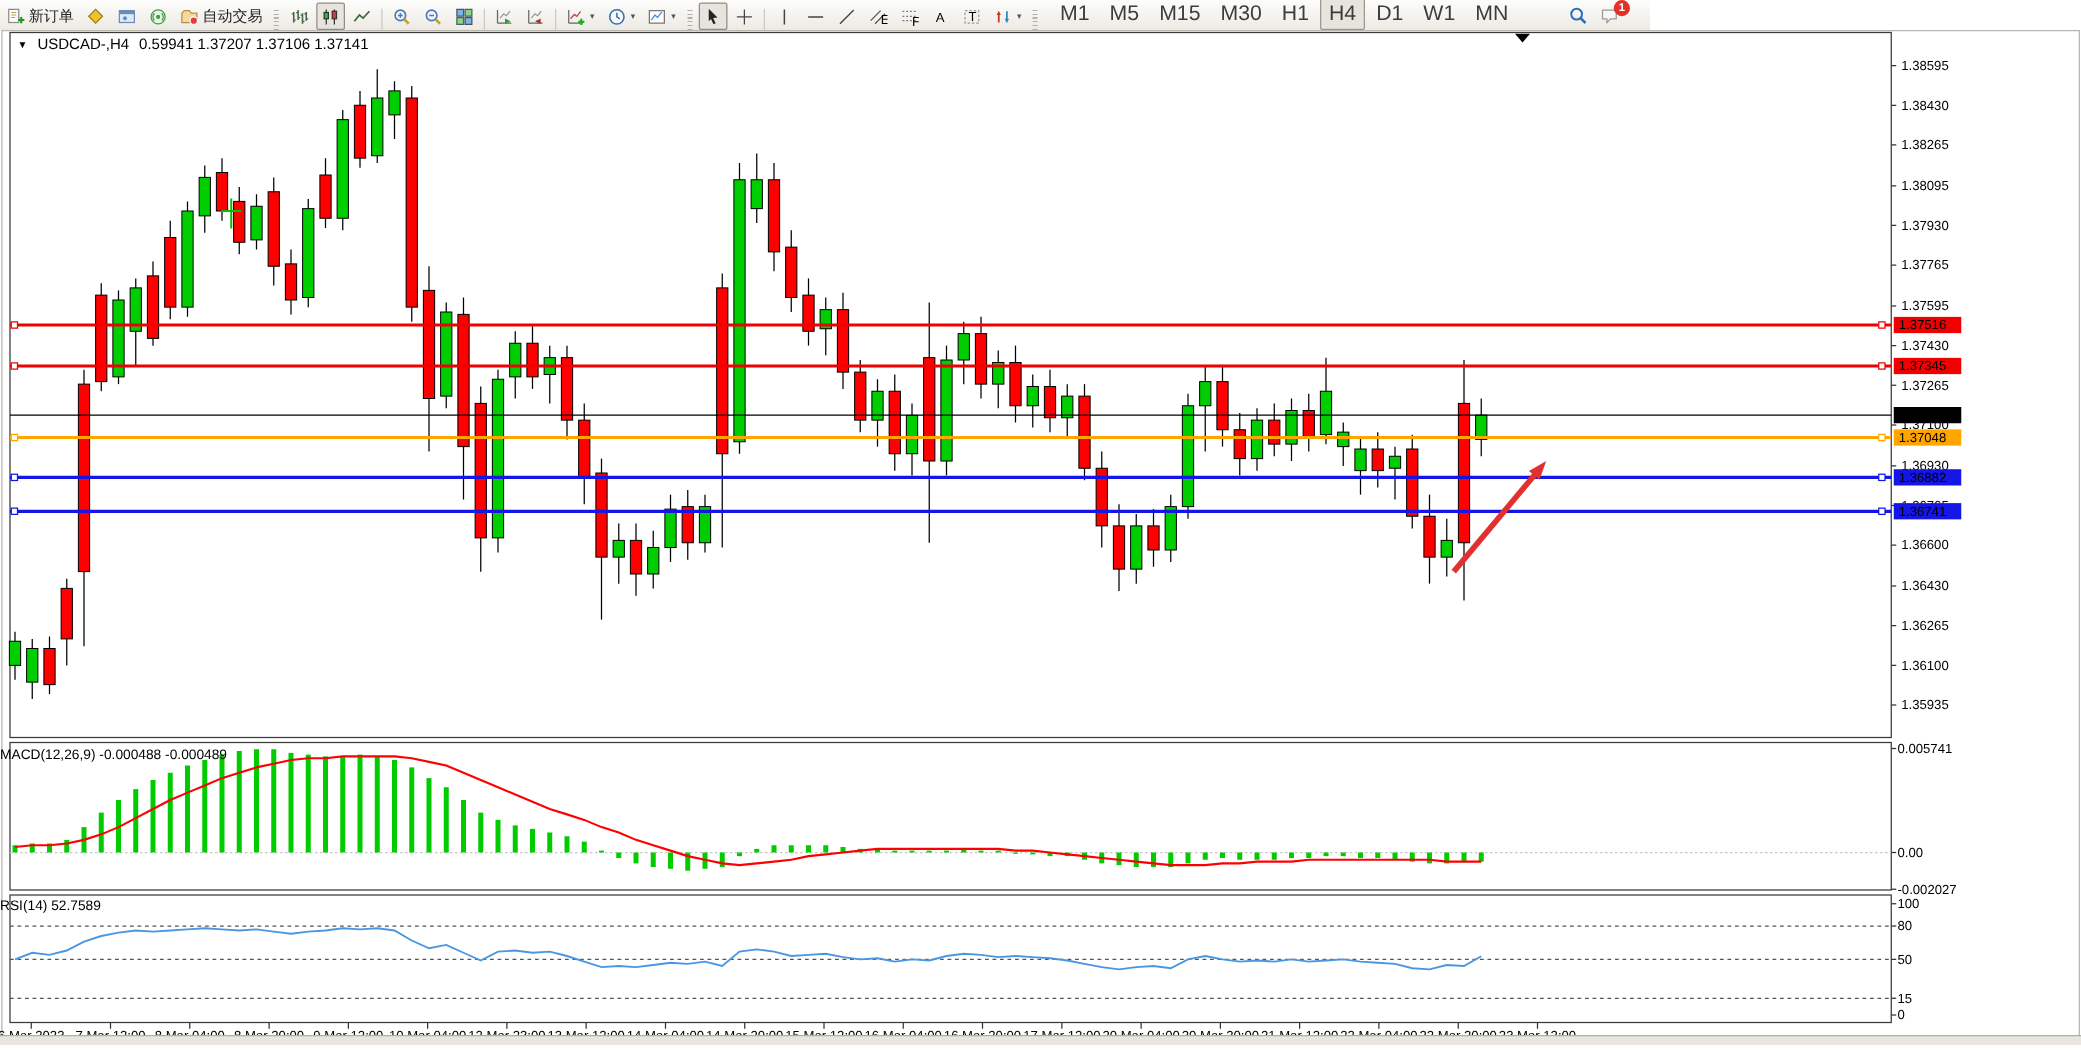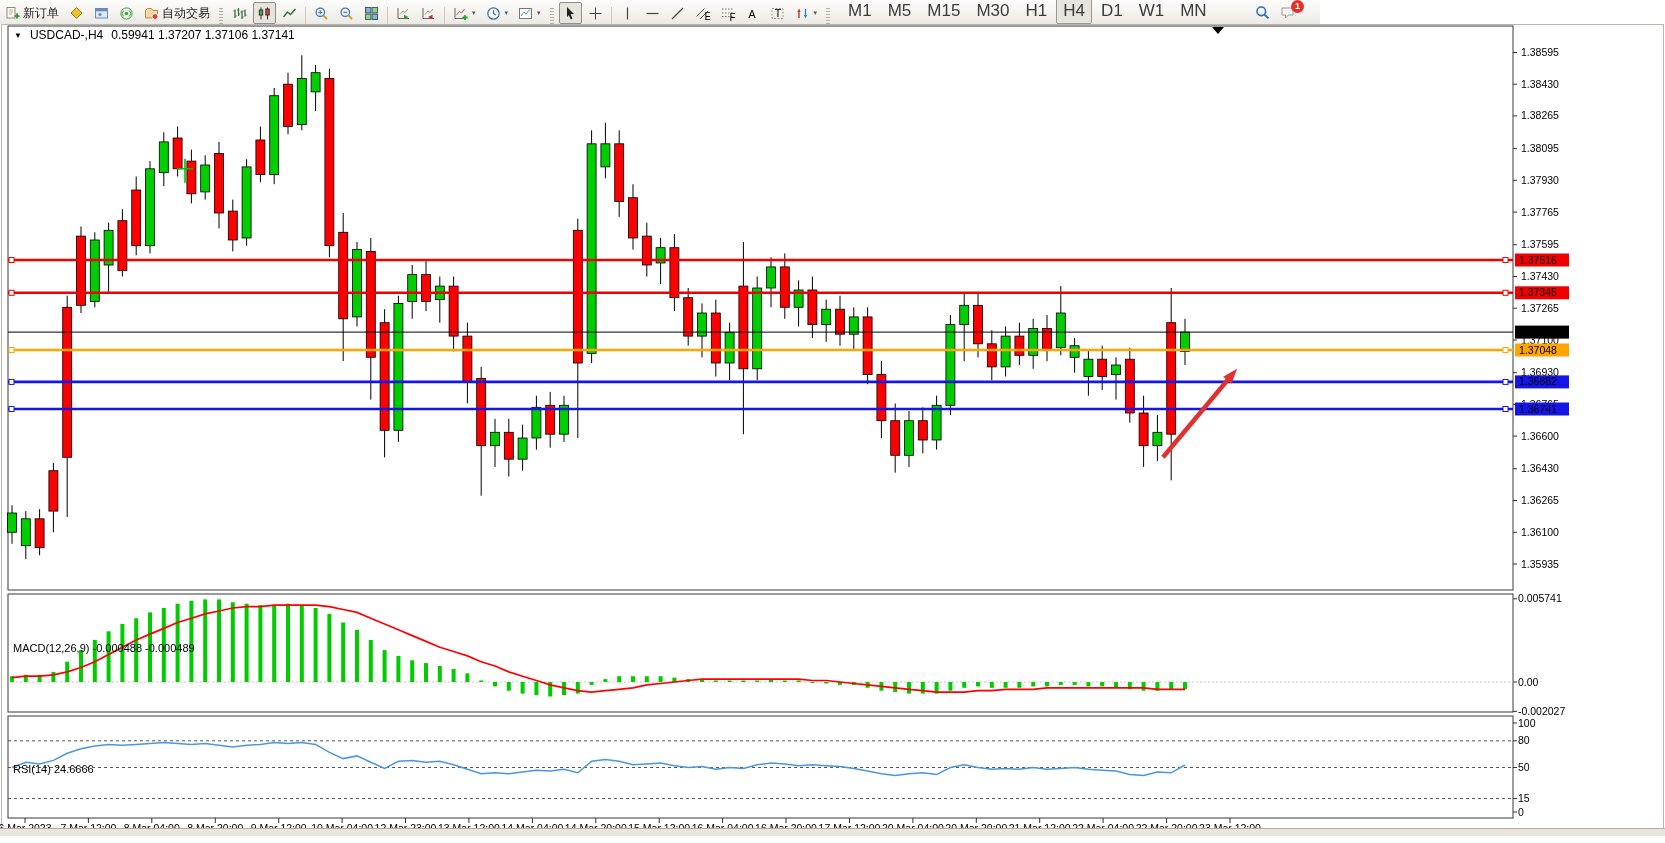--- a/index.html
+++ b/index.html
@@ -18,21 +18,21 @@
   .sep{width:1px;height:17px;background:#cdcac3;margin:0 3px;}
   .tfbtn{font-size:17px;color:#3c3c3c;padding:2px 6px;margin:0 1px;border:1px solid transparent;border-radius:2px;}
   .tfbtn.active{border:1px solid #9a988f;background:#e7e4dd;}
   #toolbar-right{position:absolute;right:4px;top:0;height:24px;display:flex;align-items:center;}
   .badge{position:relative;top:-6px;left:-7px;background:#e03226;color:#fff;border-radius:8px;
     min-width:13px;height:13px;font-size:9px;line-height:13px;text-align:center;font-weight:bold;}
   
   #chartwrap{position:absolute;left:0;top:24px;width:1665px;height:812px;background:#fff;}
   #title-row{position:absolute;left:14px;top:4px;font-size:12px;color:#000;display:flex;gap:8px;align-items:center;}
   #title-row .tri{font-size:8px;color:#000;}
-  .indlabel{position:absolute;left:13px;font-size:11px;color:#000;margin-top:44px;}
+  .indlabel{position:absolute;left:0;font-size:11px;color:#000;}
   #statusbar{position:absolute;left:0;bottom:0;width:1665px;height:7px;background:#e9e6e1;border-top:1px solid #b0ada6;}
   svg text{font-family:"Liberation Sans",sans-serif;font-size:10.5px;fill:#000;}
 </style>
 </head>
 <body>
 
 <div id="toolbar">
     <span class="tbtn">
       <svg width="15" height="15" viewBox="0 0 15 15">
         <rect x="2" y="1.5" width="8" height="10.5" fill="#fffef4" stroke="#8a8a8a"></rect>
@@ -626,15 +626,15 @@
       <line x1="1039.7" y1="794" x2="1039.7" y2="799" stroke="#333"></line>
       <text x="1039.7" y="808" text-anchor="middle">21 Mar 12:00</text>
       <line x1="1103.1" y1="794" x2="1103.1" y2="799" stroke="#333"></line>
       <text x="1103.1" y="808" text-anchor="middle">22 Mar 04:00</text>
       <line x1="1166.6" y1="794" x2="1166.6" y2="799" stroke="#333"></line>
       <text x="1166.6" y="808" text-anchor="middle">22 Mar 20:00</text>
       <line x1="1230" y1="794" x2="1230" y2="799" stroke="#333"></line>
       <text x="1230" y="808" text-anchor="middle">23 Mar 12:00</text>
     </svg>
   <div class="indlabel" id="macd-label" style="top:574px">MACD(12,26,9) -0.000488 -0.000489</div>
-  <div class="indlabel" id="rsi-label" style="top:695px">RSI(14) 24.6666</div>
+  <div class="indlabel" id="rsi-label" style="top:695px">RSI(14) 52.7589</div>
   <div id="statusbar"></div>
 </div>
 
 </body></html>

